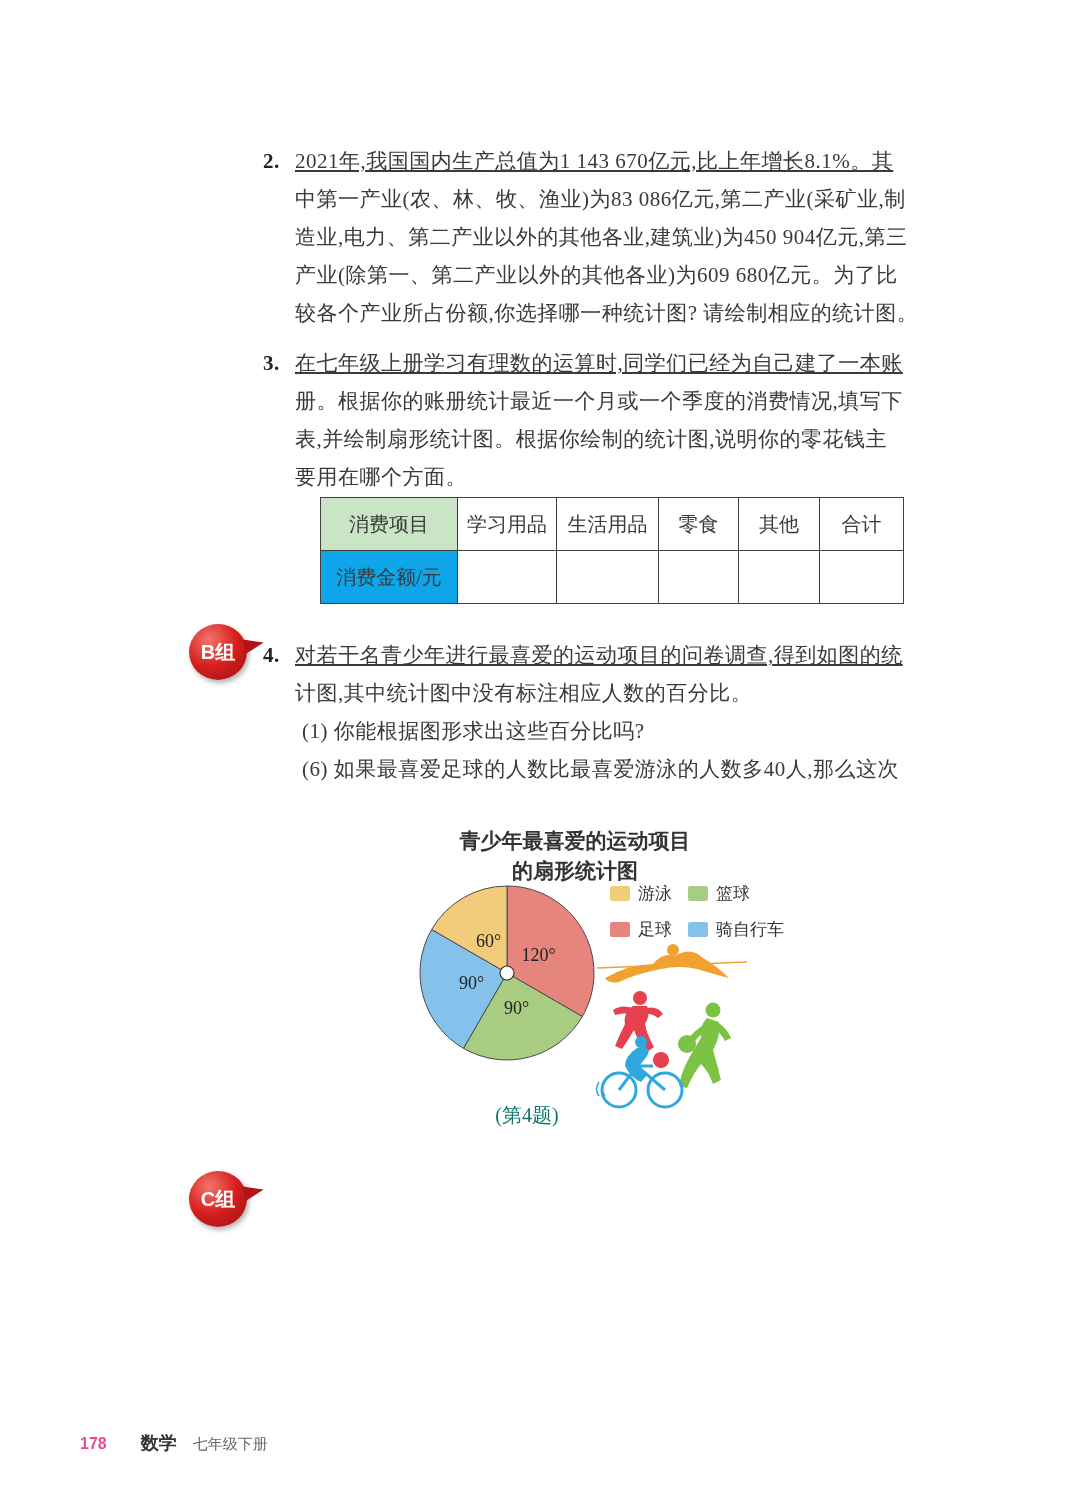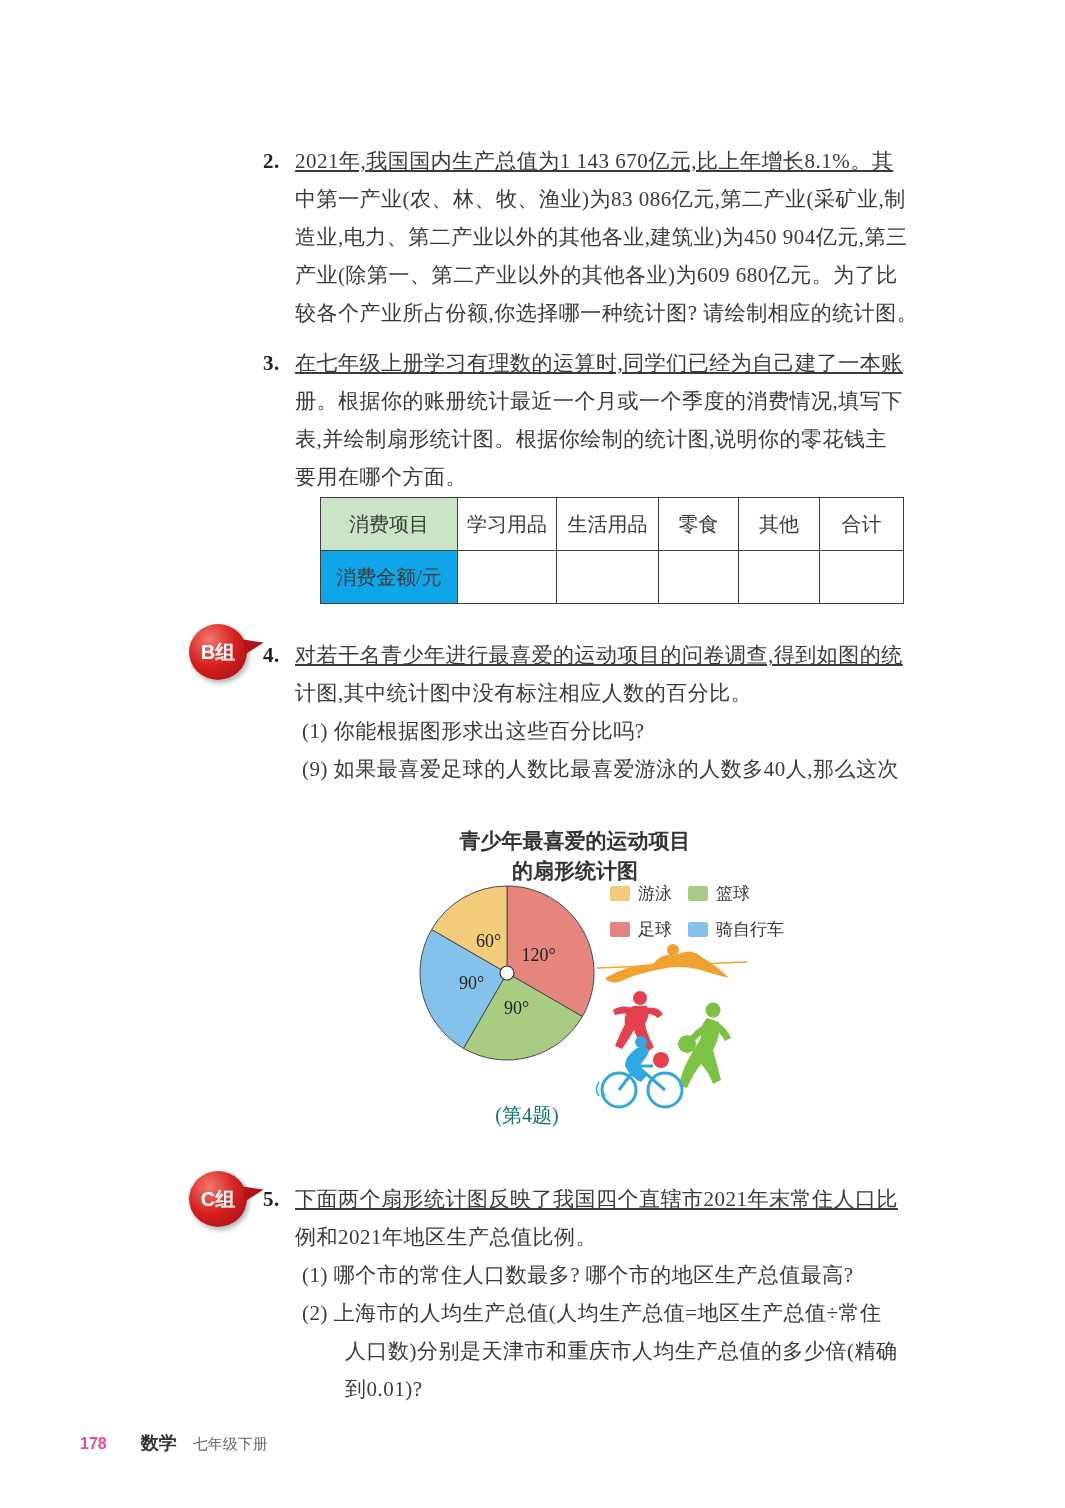--- a/index.html
+++ b/index.html
@@ -111,21 +111,21 @@
 
   <div class="badge" style="left:189px;top:624px">
     <span>B组</span>
     <span class="tail"></span>
   </div>
 
   <div class="problem" style="top:636px">
     <div class="pline first"><span class="pnum">4.</span><span>对若干名青少年进行最喜爱的运动项目的问卷调查,得到如图的统</span></div>
     <div class="pline">计图,其中统计图中没有标注相应人数的百分比。</div>
     <div class="pline sub">(1) 你能根据图形求出这些百分比吗?</div>
-    <div class="pline sub">(9) 如果最喜爱足球的人数比最喜爱游泳的人数多40人,那么这次</div>
+    <div class="pline sub">(6) 如果最喜爱足球的人数比最喜爱游泳的人数多40人,那么这次</div>
   </div>
 
   <div class="fig-title">
     <div>青少年最喜爱的运动项目</div>
     <div>的扇形统计图</div>
   </div>
 
   <svg class="pie-svg" width="190" height="190" viewBox="0 0 190 190">
     <g id="pie-slices">
         <path d="M 95 95 L 95.00 8.00 A 87 87 0 0 1 170.34 138.50 Z" fill="#e5857d" stroke="#4a4a4a" stroke-width="1"></path>
@@ -194,28 +194,20 @@
     </g>
   </svg>
 
   <div class="fig-caption">(第4题)</div>
 
   <div class="badge" style="left:189px;top:1171px">
     <span>C组</span>
     <span class="tail"></span>
   </div>
 
-  <div class="problem" style="top:1180px">
-    <div class="pline first"><span class="pnum">5.</span><span>下面两个扇形统计图反映了我国四个直辖市2021年末常住人口比</span></div>
-    <div class="pline">例和2021年地区生产总值比例。</div>
-    <div class="pline sub">(1) 哪个市的常住人口数最多? 哪个市的地区生产总值最高?</div>
-    <div class="pline sub">(2) 上海市的人均生产总值(人均生产总值=地区生产总值÷常住</div>
-    <div class="pline subcont">人口数)分别是天津市和重庆市人均生产总值的多少倍(精确</div>
-    <div class="pline subcont">到0.01)?</div>
-  </div>
 
   <div class="footer">
     <span class="page-num">178</span>
     <span class="footer-subject">数学</span>
     <span class="footer-volume">七年级下册</span>
   </div>
 
 </div>
 
 </body></html>

